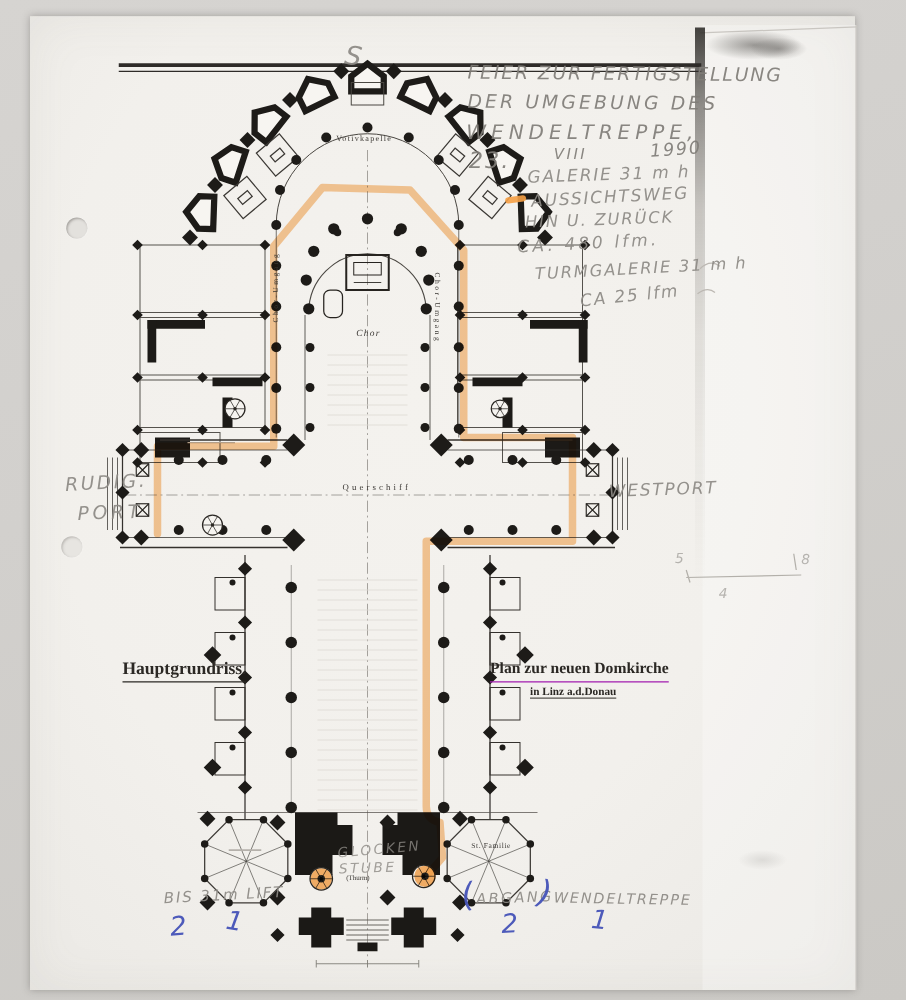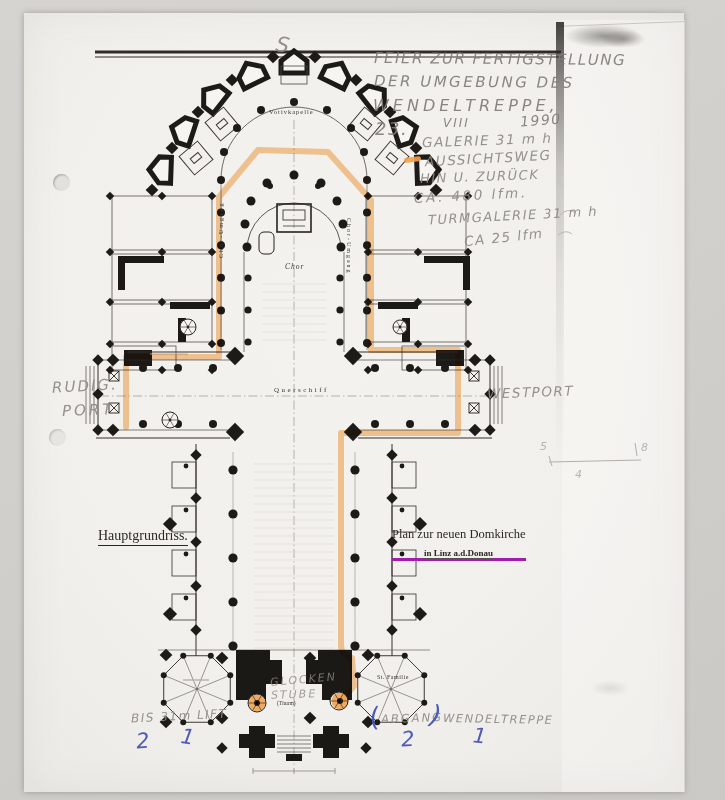--- a/index.html
+++ b/index.html
@@ -35,21 +35,21 @@
   svg{position:absolute;left:0;top:0;}
   .hw{
     position:absolute;white-space:nowrap;
     font-family:"DejaVu Sans",sans-serif;font-style:italic;
     color:#8d8a85;letter-spacing:1.5px;opacity:.92;
   }
   .hw.dark{color:#807d78;}
   .hw.blue{color:#4553b8;opacity:.95;font-style:italic;}
   .printcap{
     position:absolute;white-space:nowrap;
-    font-family:"Liberation Serif",serif;font-weight:normal;color:#2b2824;
+    font-family:"Liberation Serif",serif;font-weight:bold;color:#2b2824;
   }
   .printlbl{
     position:absolute;white-space:nowrap;
     font-family:"Liberation Serif",serif;color:#3a3733;
   }
   .legend-dash{
     position:absolute;left:404px;top:157px;width:17px;height:5px;border-radius:3px;
     background:#f6a045;opacity:.9;transform:rotate(-8deg);
   }
 </style>
@@ -484,21 +484,21 @@
   </g>
 
   <g stroke="#b3b0aa" fill="none" stroke-width="1">
     <path d="M549,456 l3,10 M549,462 L641,460"></path>
     <path d="M635,443 l2,13"></path>
     <path d="M560,215 q8,-8 16,-2 M558,235 q8,-6 14,-1" stroke="#bcb8b2"></path>
   </g>
 </svg>
 
 <div class="printcap" style="left:98px;top:528px;font-size:14px;border-bottom:1px solid #2b2824;padding-bottom:1px;">Hauptgrundriss.</div>
-<div class="printcap" style="left:392px;top:527px;font-size:12.5px;border-bottom:3px solid #a21caf;padding-bottom:16px;">Plan zur neuen Domkirche</div>
+<div class="printcap" style="left:392px;top:527px;font-size:12.5px;border-bottom:1px solid #a21caf;padding-bottom:3px;">Plan zur neuen Domkirche</div>
 <div class="printcap" style="left:424px;top:548px;font-size:9px;font-weight:bold;border-bottom:1px solid #55524d;">in Linz a.d.Donau</div>
 
 <div class="printlbl" style="left:269px;top:108px;font-size:6.5px;letter-spacing:1px;">Votivkapelle</div>
 <div class="printlbl" style="left:285px;top:262px;font-size:7.5px;letter-spacing:1px;font-style:italic;">Chor</div>
 <div class="printlbl" style="left:218px;top:258px;font-size:6px;letter-spacing:2px;transform:rotate(-90deg);transform-origin:left top;">Chor-Umgang</div>
 <div class="printlbl" style="left:352px;top:218px;font-size:6px;letter-spacing:2px;transform:rotate(90deg);transform-origin:left top;">Chor-Umgang</div>
 <div class="printlbl" style="left:274px;top:386px;font-size:7px;letter-spacing:2.5px;">Querschiff</div>
 <div class="printlbl" style="left:377px;top:674px;font-size:6px;letter-spacing:.5px;">St. Familie</div>
 <div class="printlbl" style="left:277px;top:700px;font-size:5.5px;">(Thurm)</div>
 

